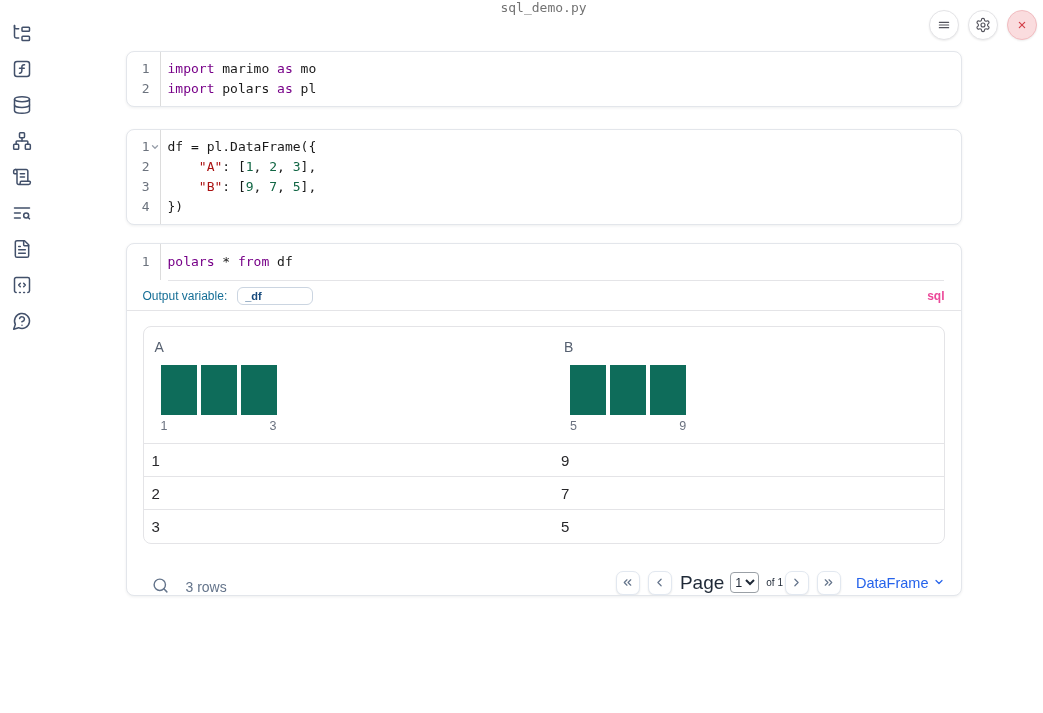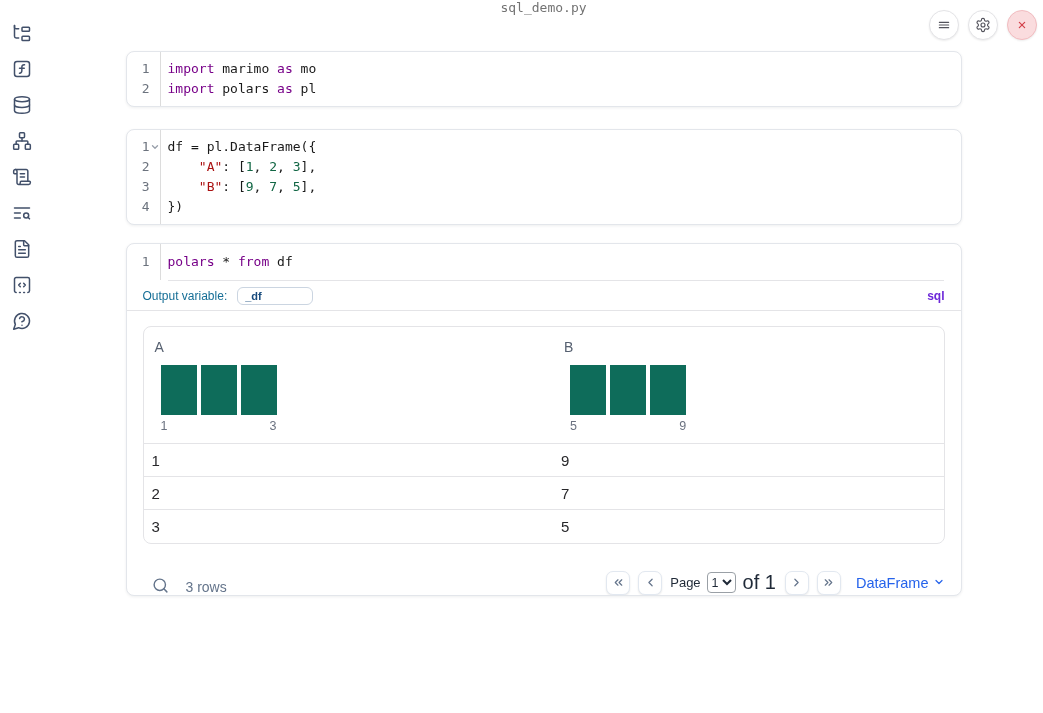--- a/index.html
+++ b/index.html
@@ -42,21 +42,21 @@
   .fold { position: absolute; left: 23px; top: 5px; width: 10px; height: 10px; color: #99a0ab; cursor: pointer; }
   .fold svg { width: 10px; height: 10px; display: block; }
 
   .sql-code .code { padding: 8px 0; }
   .sql-sep { border-bottom: 1px solid #e4e4e7; margin: 0 17px 0 41px; }
 
   .outvar-row { display: flex; align-items: center; height: 30px; padding: 0 16px; border-bottom: 1px solid #e4e4e7; }
   .outvar-label { font-size: 12px; font-weight: 400; color: #156e96; }
   .outvar-input { margin-left: 10px; width: 76px; height: 18px; border: 1px solid #cbd5e1; border-radius: 6px;
     font-family: "Liberation Sans", sans-serif; font-size: 11px; font-weight: 700; color: #174a7c; padding: 0 7px; outline: none; }
-  .lang-badge { margin-left: auto; font-size: 12px; font-weight: 700; color: #6d28d9; background: none; border: none; cursor: pointer; }
+  .lang-badge { margin-left: auto; font-size: 12px; font-weight: 700; color: #ec4899; background: none; border: none; cursor: pointer; }
 
   
   .output-area { padding: 15px 16px 0; }
   .data-table-wrap { border: 1px solid #e4e4e7; border-radius: 8px; overflow: hidden; }
   table { width: 100%; border-collapse: collapse; table-layout: fixed; }
   th { text-align: left; vertical-align: top; font-weight: 400; padding: 12px 8px 10px 11px; }
   .col-label { font-size: 14px; color: #566070; }
   .hist { width: 116px; margin: 10px 0 0 6px; cursor: default; }
   .hist-bars { display: flex; gap: 4px; height: 50px; align-items: flex-end; }
   .hist-bar { width: 36px; }
@@ -65,23 +65,23 @@
 
   .table-footer { display: flex; align-items: flex-end; height: 51px; }
   .search-btn { background: none; border: none; color: #64748b; margin-left: 9px; cursor: pointer; width: 18px; height: 18px; padding: 0; }
   .search-btn svg { width: 17px; height: 17px; display: block; }
   .row-count { margin-left: 16px; font-size: 14px; color: #64748b; }
   .pager { margin-left: auto; display: flex; align-items: center; }
   .pg-btn { width: 24px; height: 24px; border-radius: 7px; border: 1px solid #e2e8f0; background: #fff;
     box-shadow: 0 1px 2px rgba(0,0,0,.09); display: flex; align-items: center; justify-content: center; color: #64748b; cursor: pointer; }
   .pg-btn + .pg-btn { margin-left: 8px; }
   .pg-btn svg { width: 13px; height: 13px; display: block; }
-  .page-label { margin: 0 6px 0 8px; font-size: 13px; color: #1f2937; }
+  .page-label { margin: 0 6px 0 8px; font-size: 19px; color: #1f2937; }
   .page-select { font-size: 12.5px; color: #1f2937; height: 21px; border: 1px solid #9aa0a6; border-radius: 4px; background: #fff; }
-  .of-label { margin: 0 9px 0 7px; font-size: 20px; color: #1f2937; }
+  .of-label { margin: 0 2px 0 7px; font-size: 10px; color: #1f2937; }
   .download-btn { margin-left: 15px; background: none; border: none; color: #2563eb; font-size: 14.5px;
     display: flex; align-items: center; gap: 4px; cursor: pointer; font-family: "Liberation Sans", sans-serif; }
   .download-btn svg { width: 12px; height: 12px; margin-top: 2px; }
 </style>
 </head>
 <body>
 
 <div class="app">
 
   <nav class="sidebar">

